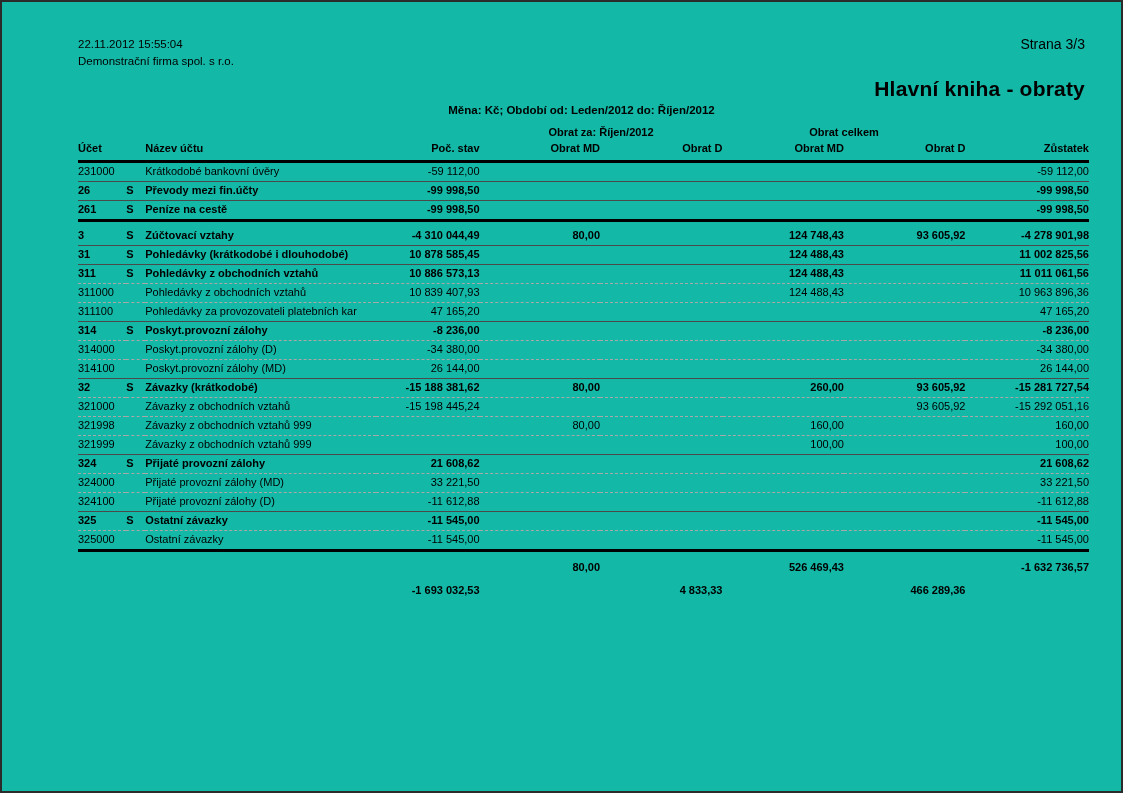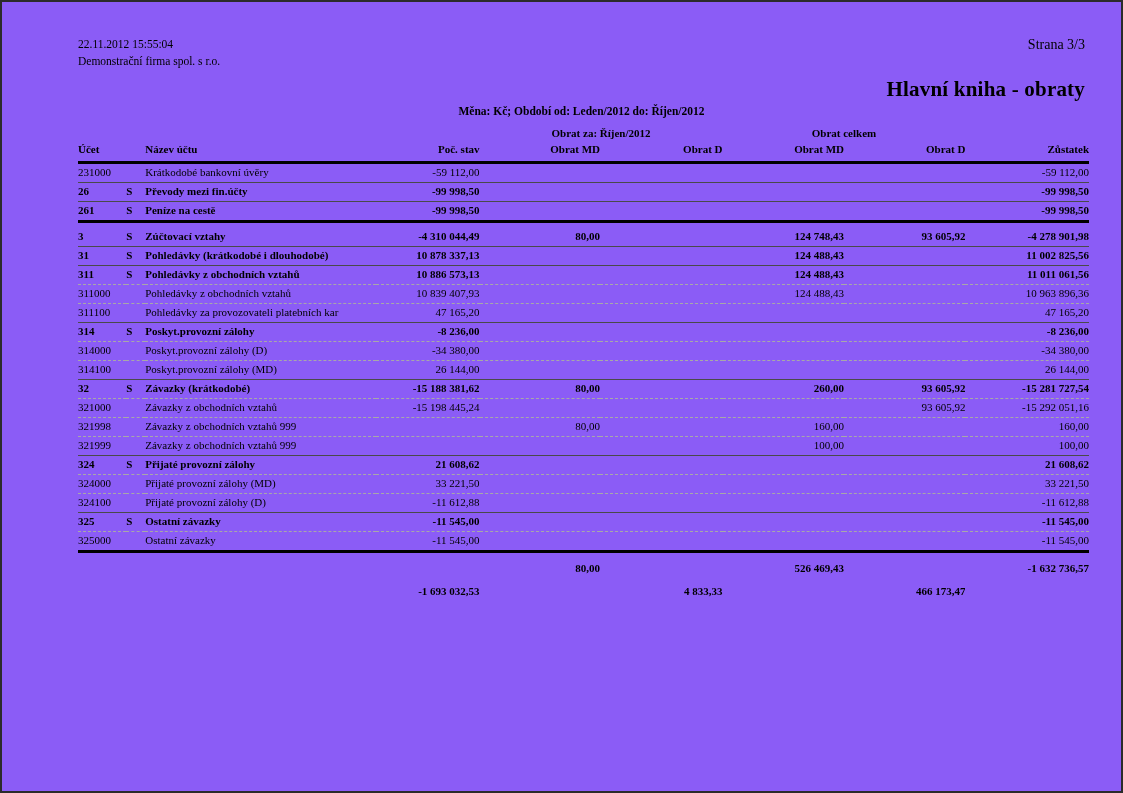--- a/index.html
+++ b/index.html
@@ -1,23 +1,23 @@
 <!DOCTYPE html>
 <html><head>
 <meta charset="utf-8">
 <style>
   html, body { margin: 0; padding: 0; background: #e8e8e8; }
   .page {
     position: relative;
     width: 1123px;
     height: 793px;
-    background: #8b5cf6;
+    background: #14b8a6;
     border: 2px solid #2b2b2b;
     box-sizing: border-box;
-    font-family: Liberation Serif, serif;
+    font-family: Liberation Sans, sans-serif;
     color: #000000;
     overflow: hidden;
   }
   .content { padding: 34px 36px 0 76px; }
 
   .top-row { display: flex; justify-content: space-between; align-items: flex-start; }
   .top-left { font-size: 11.5px; line-height: 17px; }
   .page-num { font-size: 14px; line-height: 17px; }
 
   .title { text-align: right; font-size: 21px; font-weight: bold; margin-top: 7px; letter-spacing: 0.2px; }
@@ -144,21 +144,21 @@
     <td class="num">80,00</td>
     <td class="num"></td>
     <td class="num">124 748,43</td>
     <td class="num">93 605,92</td>
     <td class="num">-4 278 901,98</td>
   </tr>
           <tr class="sep-solid bold">
     <td>31</td>
     <td>S</td>
     <td>Pohledávky (krátkodobé i dlouhodobé)</td>
-    <td class="num">10 878 337,13</td>
+    <td class="num">10 878 585,45</td>
     <td class="num"></td>
     <td class="num"></td>
     <td class="num">124 488,43</td>
     <td class="num"></td>
     <td class="num">11 002 825,56</td>
   </tr>
           <tr class="sep-solid bold">
     <td>311</td>
     <td>S</td>
     <td>Pohledávky z obchodních vztahů</td>
@@ -337,20 +337,20 @@
           <td class="num">-1 632 736,57</td>
         </tr>
         <tr class="total-2">
           <td></td>
           <td></td>
           <td></td>
           <td class="num">-1 693 032,53</td>
           <td class="num"></td>
           <td class="num">4 833,33</td>
           <td class="num"></td>
-          <td class="num">466 173,47</td>
+          <td class="num">466 289,36</td>
           <td class="num"></td>
         </tr>
       </tfoot>
     </table>
 
   </div>
 </div>
 
 </body></html>

